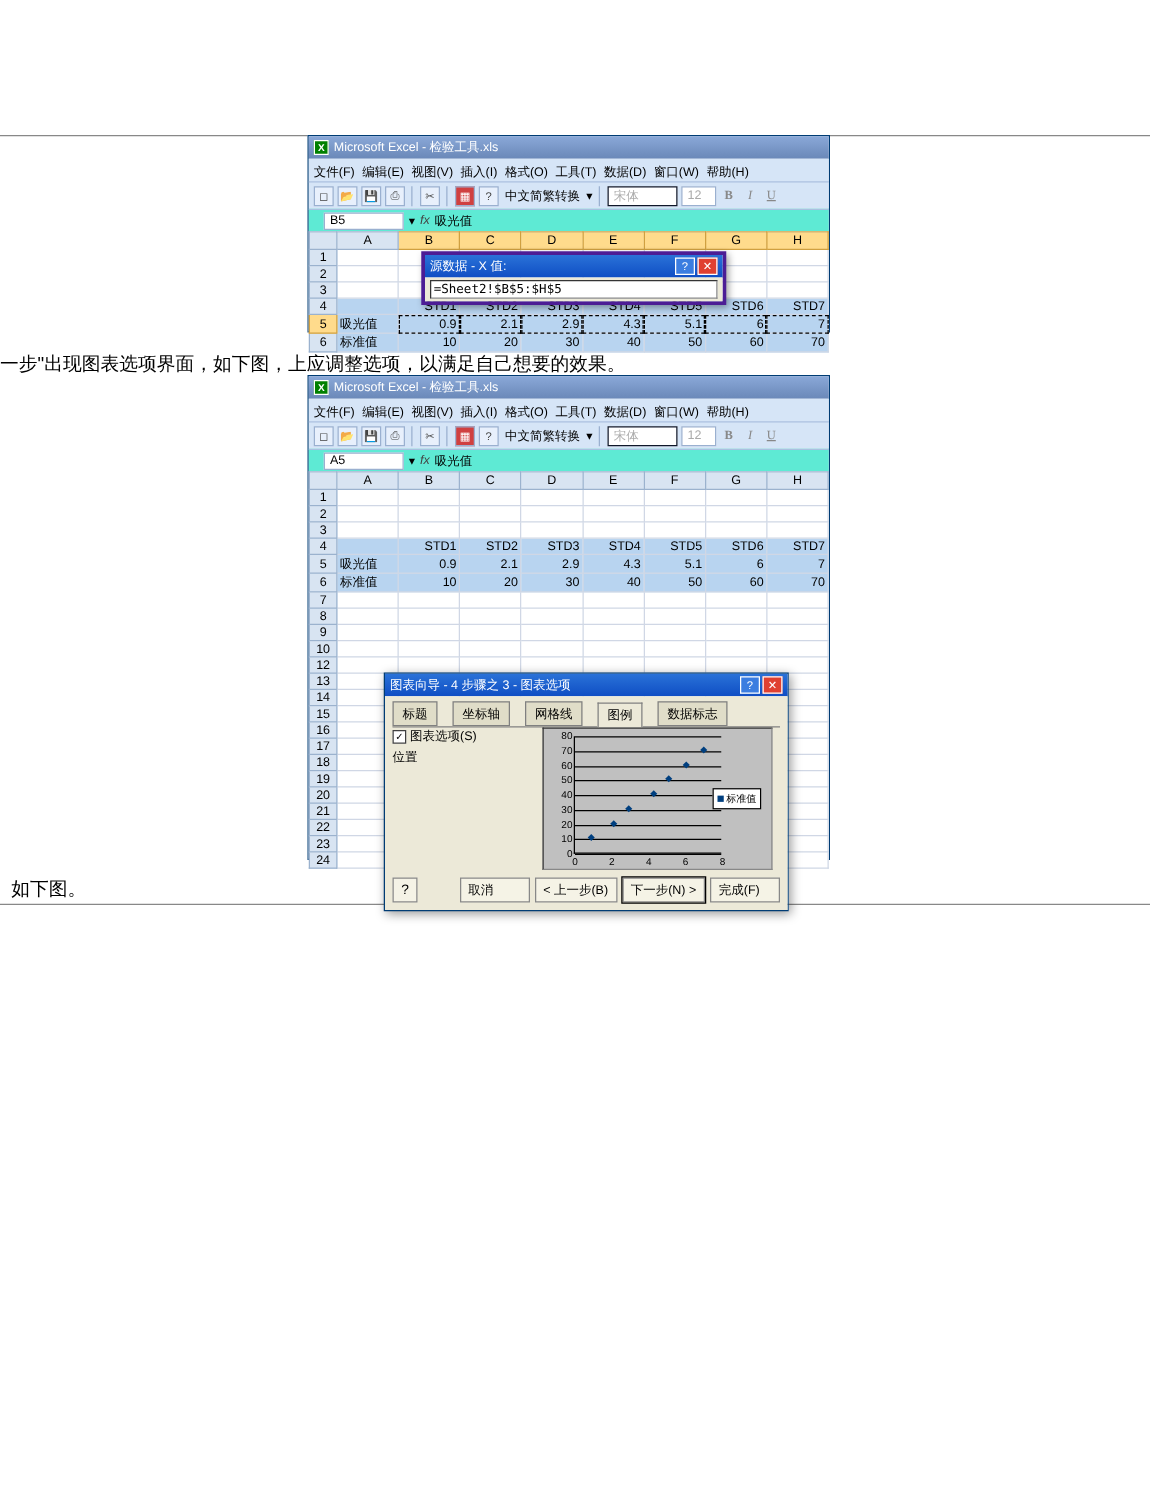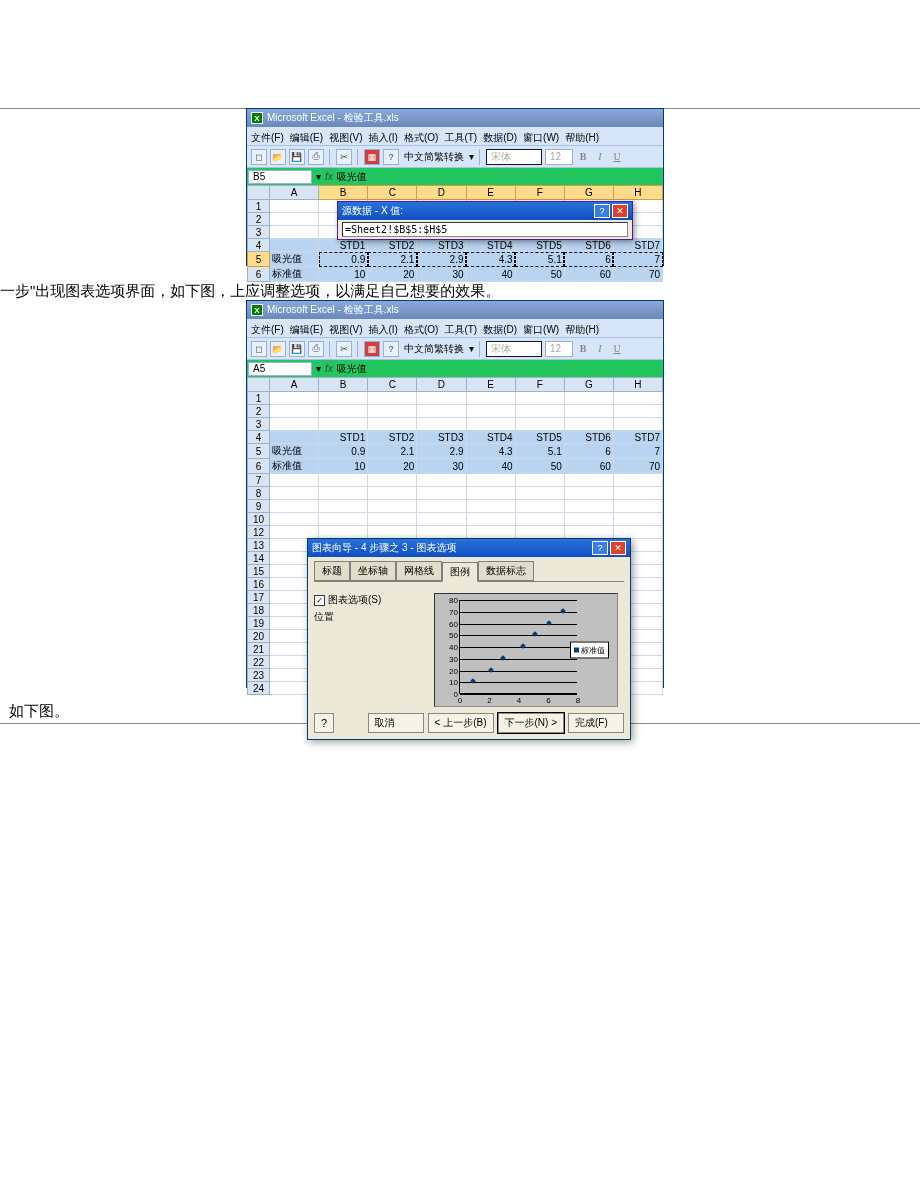--- a/index.html
+++ b/index.html
@@ -13,44 +13,44 @@
   .titlebar-faded { background: linear-gradient(#8aa8d8, #6a88b8); }
   .menubar { background: #d6e5f7; height: 18px; display: flex; align-items: flex-end; gap: 6px; padding: 0 4px; font-size: 10px; color: #000; }
   .menubar span { white-space: nowrap; cursor: default; }
   .toolbar { background: #d6e5f7; height: 22px; display: flex; align-items: center; gap: 3px; padding: 0 4px; border-top: 1px solid #aac0e0; }
   .tb-icon { width: 16px; height: 16px; border: 1px solid #9ab0d0; background: #e8f0fc; display: inline-flex; align-items: center; justify-content: center; font-size: 9px; color: #444; }
   .tb-sep { width: 2px; height: 16px; border-left: 1px solid #9ab0d0; margin: 0 2px; }
   .convert-btn { font-size: 10px; padding: 0 2px; }
   .font-box { border: 1px solid #0f172a; background: #fff; color: #aaa; padding: 0 4px; font-size: 10px; height: 16px; display: inline-flex; align-items: center; min-width: 56px; }
   .size-box { border: 1px solid #9ab0d0; background: #fff; color: #aaa; padding: 0 4px; font-size: 10px; height: 16px; display: inline-flex; align-items: center; min-width: 28px; }
   .fmt-btn { width: 14px; text-align: center; color: #888; font-family: "Times New Roman", serif; }
-  .namebox-row { background: #22c55e; height: 18px; display: flex; align-items: center; padding: 0 1px; gap: 4px; border-top: 1px solid #aac0e0; }
+  .namebox-row { background: #5eead4; height: 18px; display: flex; align-items: center; padding: 0 12px; gap: 4px; border-top: 1px solid #aac0e0; }
   .name-input { background: #fff; border: 1px solid #9ab0d0; width: 64px; height: 14px; padding: 0 4px; font-size: 10px; }
   .fx { font-style: italic; font-size: 10px; color: #444; }
   .cell-label { font-size: 10px; }
   .grid { position: relative; background: #fff; }
   .grid table { border-collapse: collapse; width: 100%; table-layout: fixed; }
   .grid th { background: #d8e4f2; border: 1px solid #9bb2ce; height: 14px; font-weight: normal; font-size: 10px; color: #000; text-align: center; }
   .grid td { border: 1px solid #d0d7e5; height: 13px; font-size: 10px; text-align: right; padding-right: 2px; background: #fff; }
   .grid th.rowhdr { width: 22px; text-align: center; }
   .grid td.rowhdr { background: #d8e4f2; text-align: center; border: 1px solid #9bb2ce; padding-right: 0; }
   .hdr-sel { background: #ffdb8c !important; border: 1px solid #d0a040 !important; }
   .cell-sel { background: #b8d4f0 !important; }
   .cell-marching { background: #b8d4f0 !important; outline: 1px dashed #000; outline-offset: -1px; }
   .cell-text { text-align: left !important; padding-left: 2px; }
-  .source-dialog { position: absolute; left: 90px; top: 16px; width: 296px; border: 1px solid #4c1d95; box-shadow: 2px 2px 6px rgba(0,0,0,.4); }
+  .source-dialog { position: absolute; left: 90px; top: 16px; width: 244px; border: 3px solid #4c1d95; box-shadow: 2px 2px 6px rgba(0,0,0,.4); }
   .dlg-title { background: linear-gradient(#2a72d8, #0f4ec4); color: #fff; height: 18px; display: flex; align-items: center; justify-content: space-between; padding: 0 4px; font-size: 10px; }
   .winbtns { display: flex; gap: 2px; }
   .winbtn { width: 16px; height: 14px; border: 1px solid #fff; background: #3b7de0; color: #fff; display: inline-flex; align-items: center; justify-content: center; font-size: 9px; }
   .winbtn.close { background: #e04030; }
   .dlg-body { background: #ece9d8; padding: 2px 4px; }
   .ref-input { width: 100%; height: 15px; background: #fff; border: 1px inset #888; font-size: 10px; padding: 0 2px; font-family: "SimSun", monospace; }
   .wizard { position: absolute; left: 60px; top: 161px; width: 324px; border: 1px solid #003c74; box-shadow: 2px 2px 8px rgba(0,0,0,.4); }
   .wiz-body { background: #ece9d8; padding: 4px 6px 6px 6px; }
-  .tabstrip { display: flex; gap: 0; border-bottom: 1px solid #808080; margin-bottom: 11px; align-items: flex-end; }
+  .tabstrip { display: flex; gap: 12px; border-bottom: 1px solid #808080; margin-bottom: 0; align-items: flex-end; }
   .tab { font-size: 10px; padding: 2px 7px; border: 1px solid #808080; border-bottom: 1px solid #ece9d8; background: #ece9d8; position: relative; bottom: -1px; }
   .tab.inactive { border-bottom: 1px solid #808080; bottom: 0; background: #e0ddc8; }
   .wiz-content { display: flex; gap: 4px; }
   .leftpanel { width: 116px; font-size: 10px; }
   .checkbox-row { display: flex; align-items: center; gap: 3px; margin-bottom: 3px; }
   .cb { width: 11px; height: 11px; border: 1px solid #404040; background: #fff; display: inline-flex; align-items: center; justify-content: center; font-size: 8px; }
   .radio-group { padding-left: 6px; }
   .radio-row { display: flex; align-items: center; gap: 3px; margin-bottom: 1px; }
   .radio { width: 10px; height: 10px; border-radius: 50%; border: 1px solid #404040; background: #fff; display: inline-flex; align-items: center; justify-content: center; }
   .radio.checked::after { content: ""; width: 5px; height: 5px; background: #000; border-radius: 50%; }

